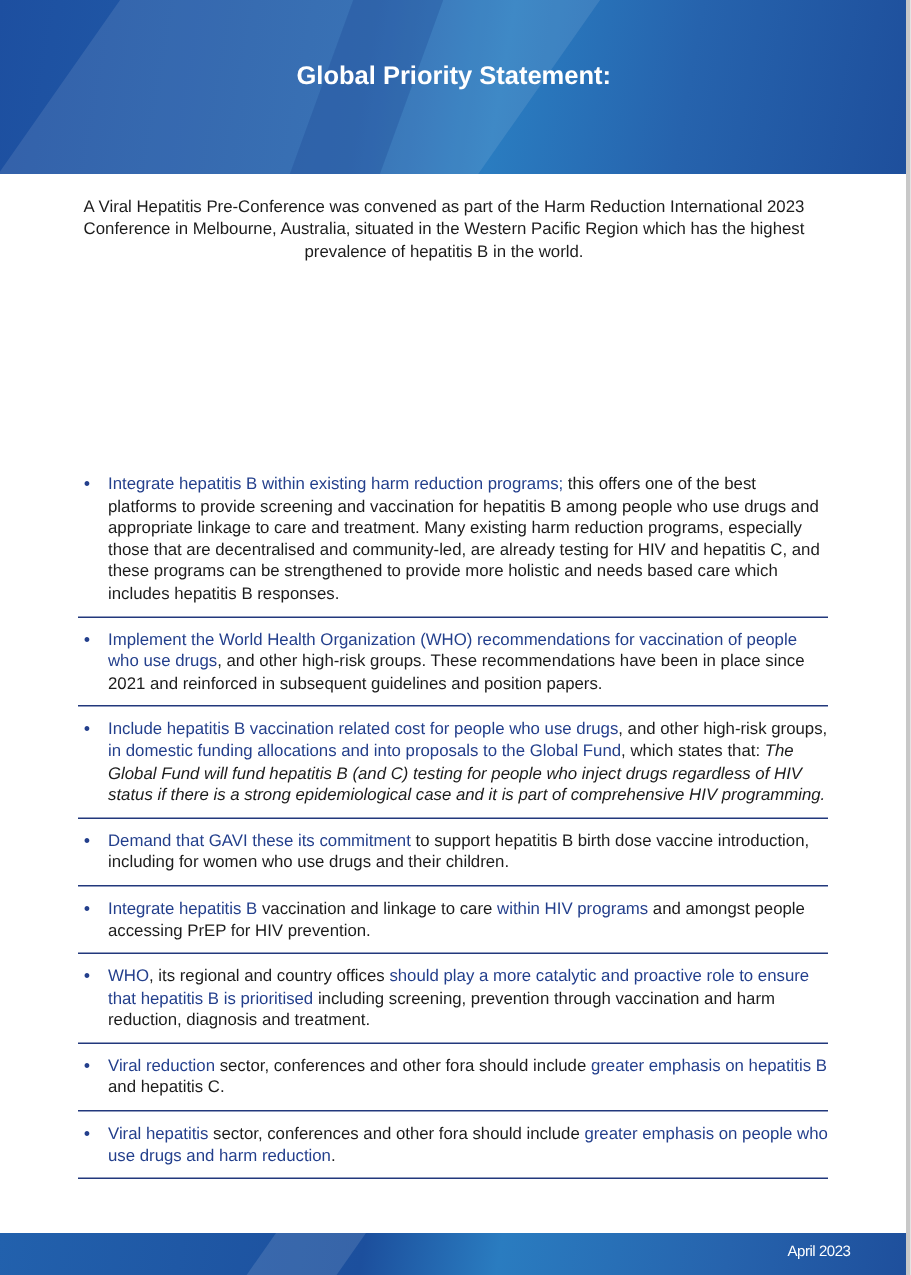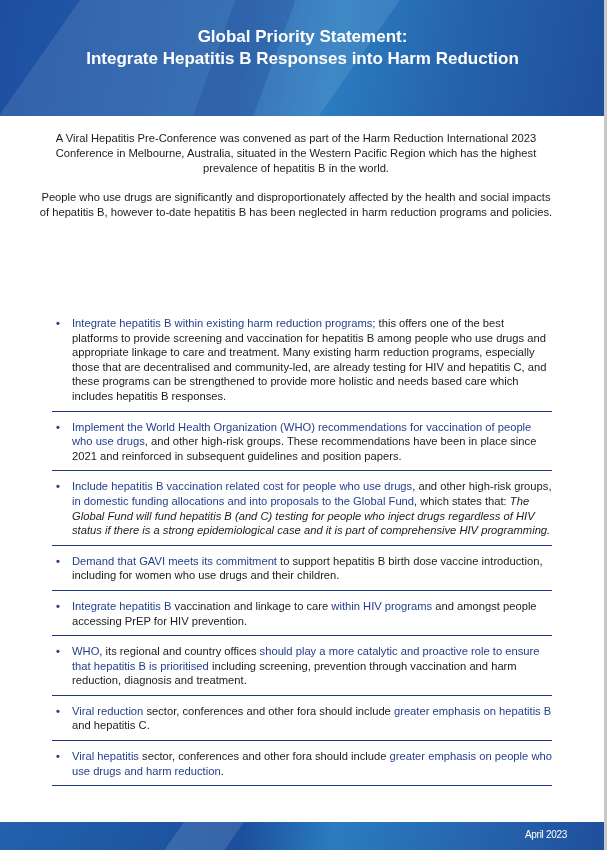--- a/index.html
+++ b/index.html
@@ -5,21 +5,21 @@
     html, body { margin: 0; padding: 0; }
     body { width: 607px; height: 850px; background: #ffffff; position: relative; overflow: hidden;
       font-family: "Liberation Sans", sans-serif; color: #1c1c1c; }
     .edge { position: absolute; top: 0; right: 0; width: 3px; height: 850px; background: #c8c8c8; z-index: 5; }
     .header { position: absolute; left: 0; top: 0; width: 605px; height: 116px; overflow: hidden;
       background: linear-gradient(100deg, #1d4fa0 0%, #2362ad 40%, #2a7cc0 55%, #2663ad 75%, #1e4f9c 100%); }
     .header .swoosh1 { position: absolute; left: -60px; top: -40px; width: 320px; height: 240px;
       background: rgba(255,255,255,0.10); transform: skewX(-35deg); transform-origin: bottom left; }
     .header .swoosh2 { position: absolute; left: 210px; top: -20px; width: 60px; height: 180px;
       background: rgba(20,60,140,0.25); transform: skewX(-20deg); }
-    .header .title { position: absolute; left: 0; right: 0; top: 26px; text-align: center; color: #fff;
+    .header .title { position: absolute; left: 0; right: 0; top: 40px; text-align: center; color: #fff;
       font-weight: bold; font-size: 17px; line-height: 22px; }
     .content { position: absolute; left: 36px; top: 131px; width: 520px; font-size: 11.2px; line-height: 14.8px; text-align: center; }
     .content p { margin: 0 0 14.6px 0; }
     .list { position: absolute; left: 52px; top: 316px; width: 500px; }
     .item { position: relative; padding: 0 0 0 20px; font-size: 11.2px; line-height: 14.6px; }
     .item .bullet { position: absolute; left: 4px; top: 0; color: #233f8c; font-weight: bold; }
     .item .hl { color: #233f8c; font-weight: normal; }
     .item em { font-style: italic; }
     .divider { height: 0; border-top: 1.5px solid #22387c; margin: 7px 0 8px 0; }
     .footer { position: absolute; left: 0; top: 822px; width: 605px; height: 28px; overflow: hidden;
@@ -31,37 +31,35 @@
 </head>
 <body>
 
 <div class="edge"></div>
 
 <div class="header">
   <div class="swoosh1"></div>
   <div class="swoosh2"></div>
   <div class="title">
     <div>Global Priority Statement:</div>
-    <div>Integrate Hepatitis B Responses into Harm Reduction</div>
   </div>
 </div>
 
 <div class="content">
   <p>A Viral Hepatitis Pre-Conference was convened as part of the Harm Reduction International 2023 Conference in Melbourne, Australia, situated in the Western Pacific Region which has the highest prevalence of hepatitis B in the world.</p>
-  <p>People who use drugs are significantly and disproportionately affected by the health and social impacts of hepatitis B, however to-date hepatitis B has been neglected in harm reduction programs and policies.</p>
 </div>
 
 <div class="list" id="priority-list">
     <div class="item"><span class="bullet">•</span><span class="hl">Integrate hepatitis B within existing harm reduction programs;</span><span> this offers one of the best platforms to provide screening and vaccination for hepatitis B among people who use drugs and appropriate linkage to care and treatment. Many existing harm reduction programs, especially those that are decentralised and community-led, are already testing for HIV and hepatitis C, and these programs can be strengthened to provide more holistic and needs based care which includes hepatitis B responses.</span></div>
     <div class="divider"></div>
     <div class="item"><span class="bullet">•</span><span class="hl">Implement the World Health Organization (WHO) recommendations for vaccination of people who use drugs</span><span>, and other high-risk groups. These recommendations have been in place since 2021 and reinforced in subsequent guidelines and position papers.</span></div>
     <div class="divider"></div>
     <div class="item"><span class="bullet">•</span><span class="hl">Include hepatitis B vaccination related cost for people who use drugs</span><span>, and other high-risk groups, </span><span class="hl">in domestic funding allocations and into proposals to the Global Fund</span><span>, which states that: </span><em>The Global Fund will fund hepatitis B (and C) testing for people who inject drugs regardless of HIV status if there is a strong epidemiological case and it is part of comprehensive HIV programming.</em></div>
     <div class="divider"></div>
-    <div class="item"><span class="bullet">•</span><span class="hl">Demand that GAVI meets its commitment</span><span> to support hepatitis B birth dose vaccine introduction, including for women who use drugs and their children.</span></div>
+    <div class="item"><span class="bullet">•</span><span class="hl">Demand that GAVI these its commitment</span><span> to support hepatitis B birth dose vaccine introduction, including for women who use drugs and their children.</span></div>
     <div class="divider"></div>
     <div class="item"><span class="bullet">•</span><span class="hl">Integrate hepatitis B</span><span> vaccination and linkage to care </span><span class="hl">within HIV programs</span><span> and amongst people accessing PrEP for HIV prevention.</span></div>
     <div class="divider"></div>
     <div class="item"><span class="bullet">•</span><span class="hl">WHO</span><span>, its regional and country offices </span><span class="hl">should play a more catalytic and proactive role to ensure that hepatitis B is prioritised</span><span> including screening, prevention through vaccination and harm reduction, diagnosis and treatment.</span></div>
     <div class="divider"></div>
     <div class="item"><span class="bullet">•</span><span class="hl">Viral reduction</span><span> sector, conferences and other fora should include </span><span class="hl">greater emphasis on hepatitis B</span><span> and hepatitis C.</span></div>
     <div class="divider"></div>
     <div class="item"><span class="bullet">•</span><span class="hl">Viral hepatitis</span><span> sector, conferences and other fora should include </span><span class="hl">greater emphasis on people who use drugs and harm reduction</span><span>.</span></div>
     <div class="divider"></div>
   </div>

